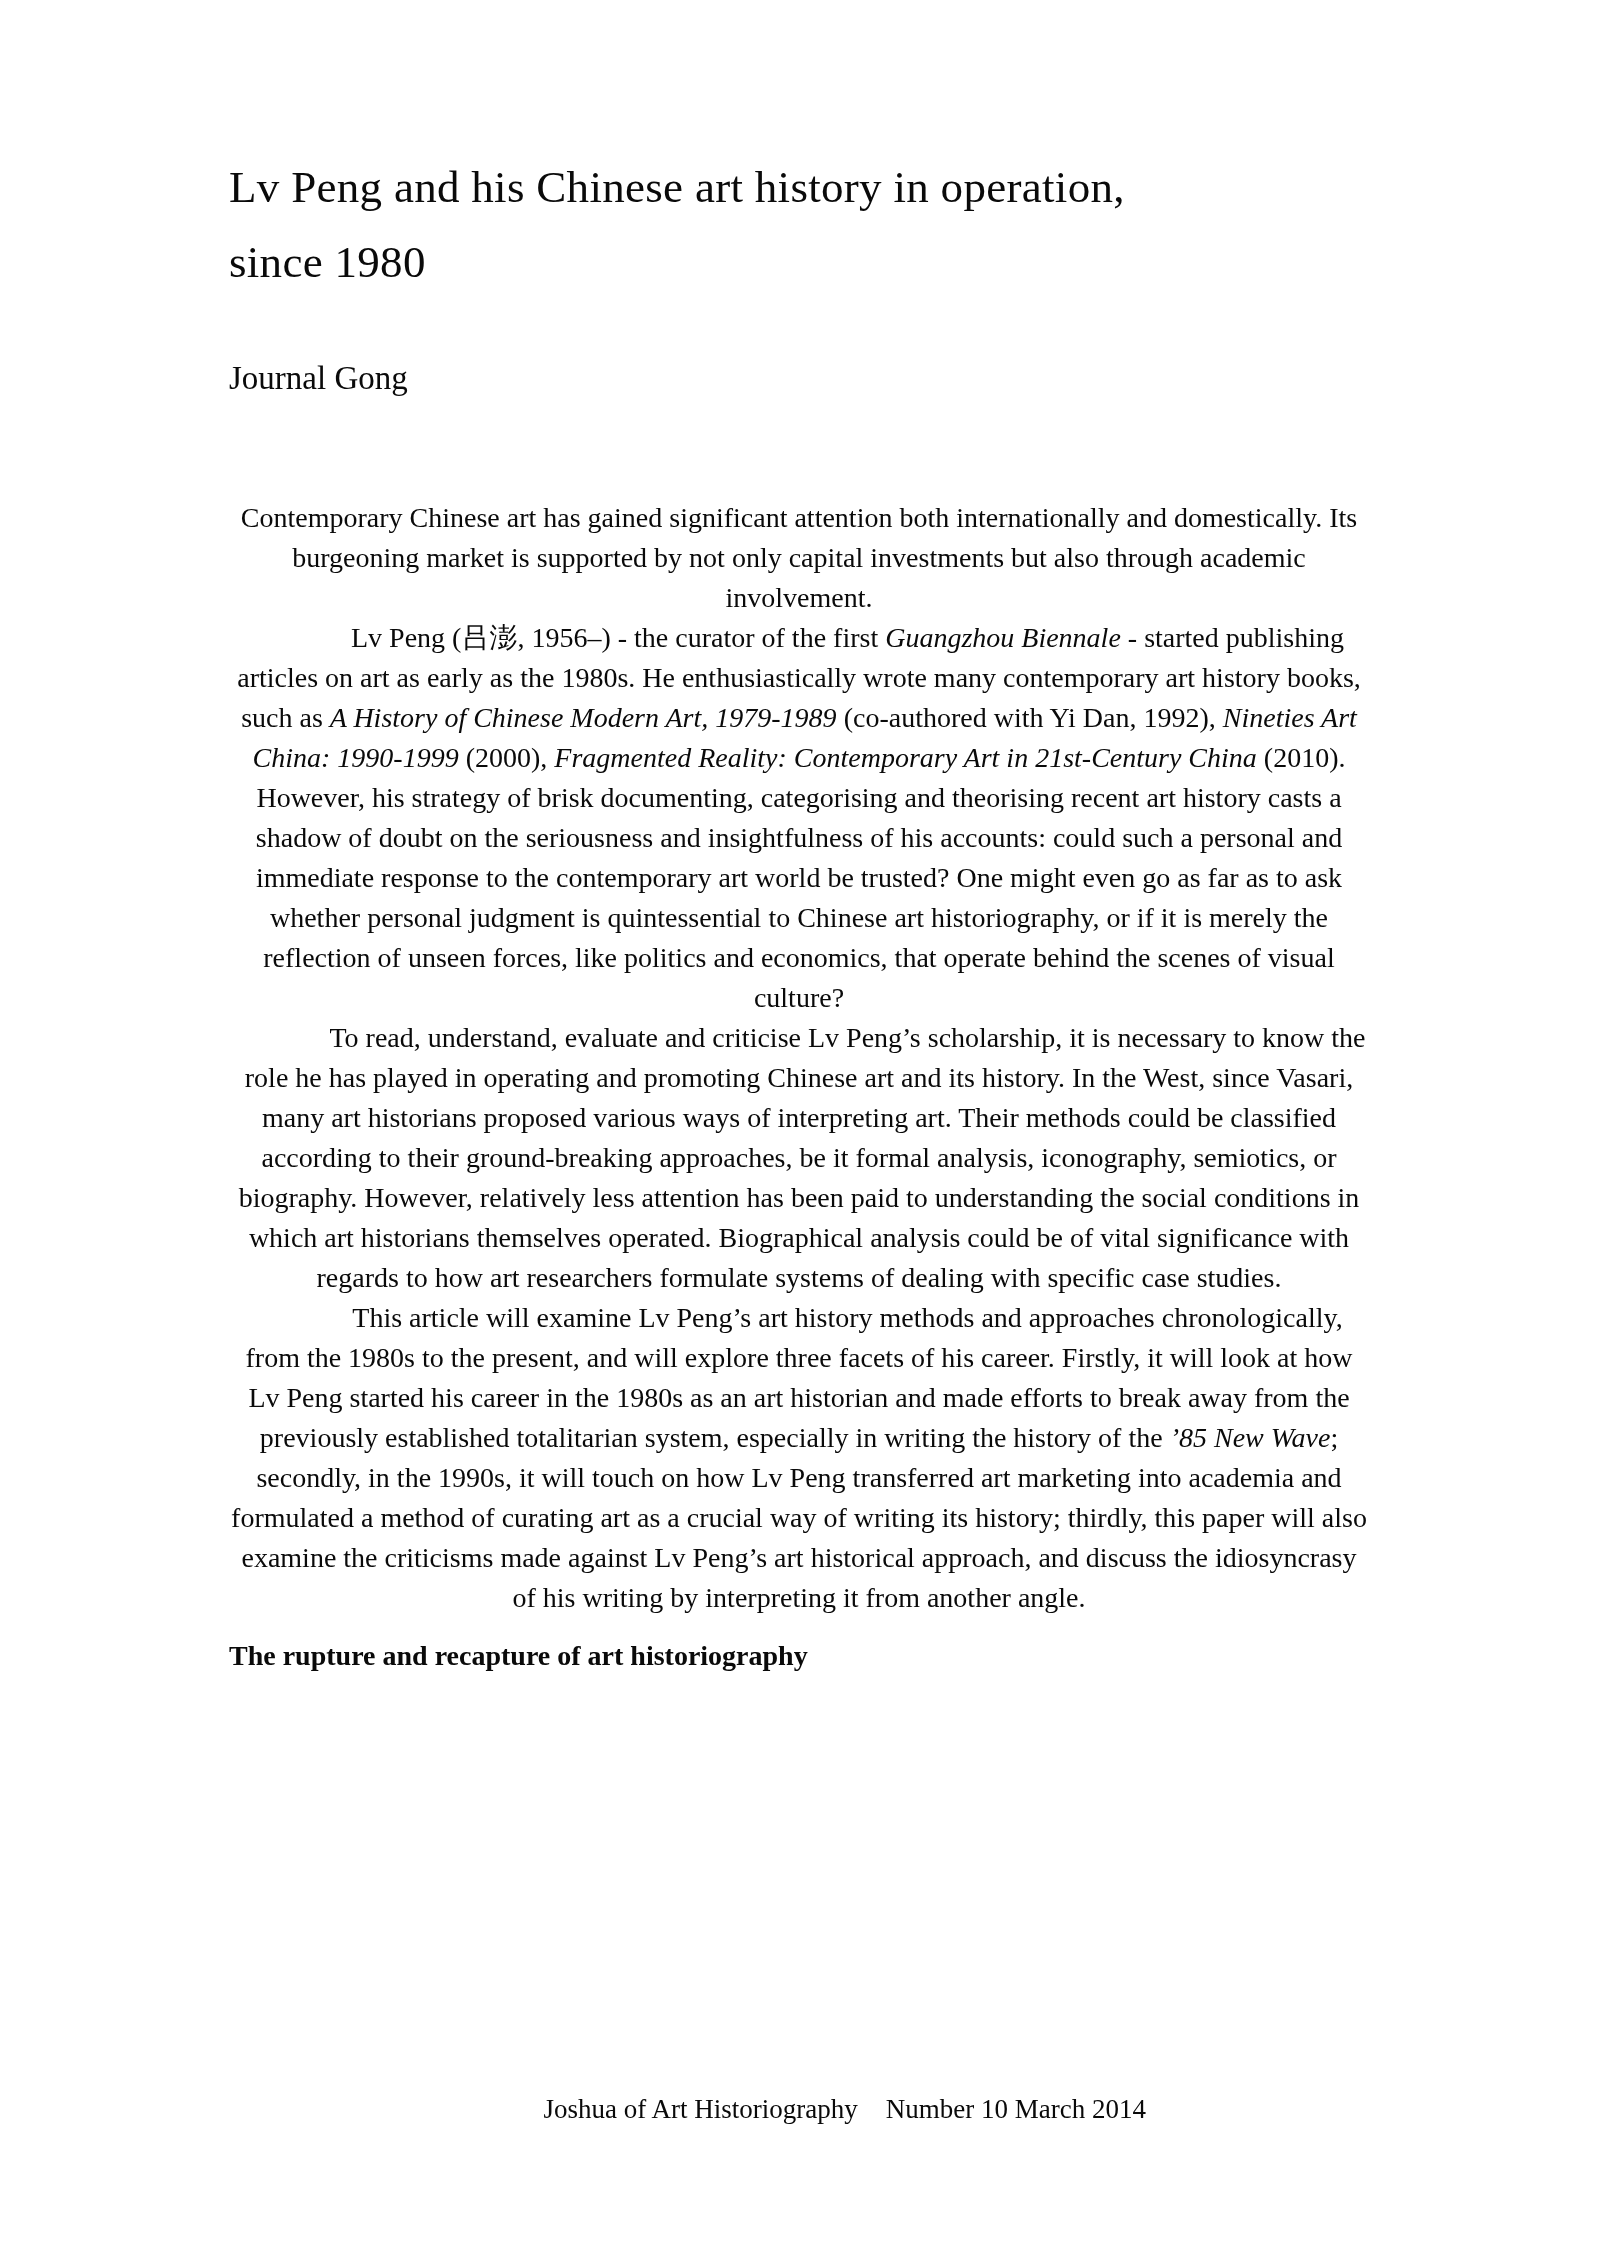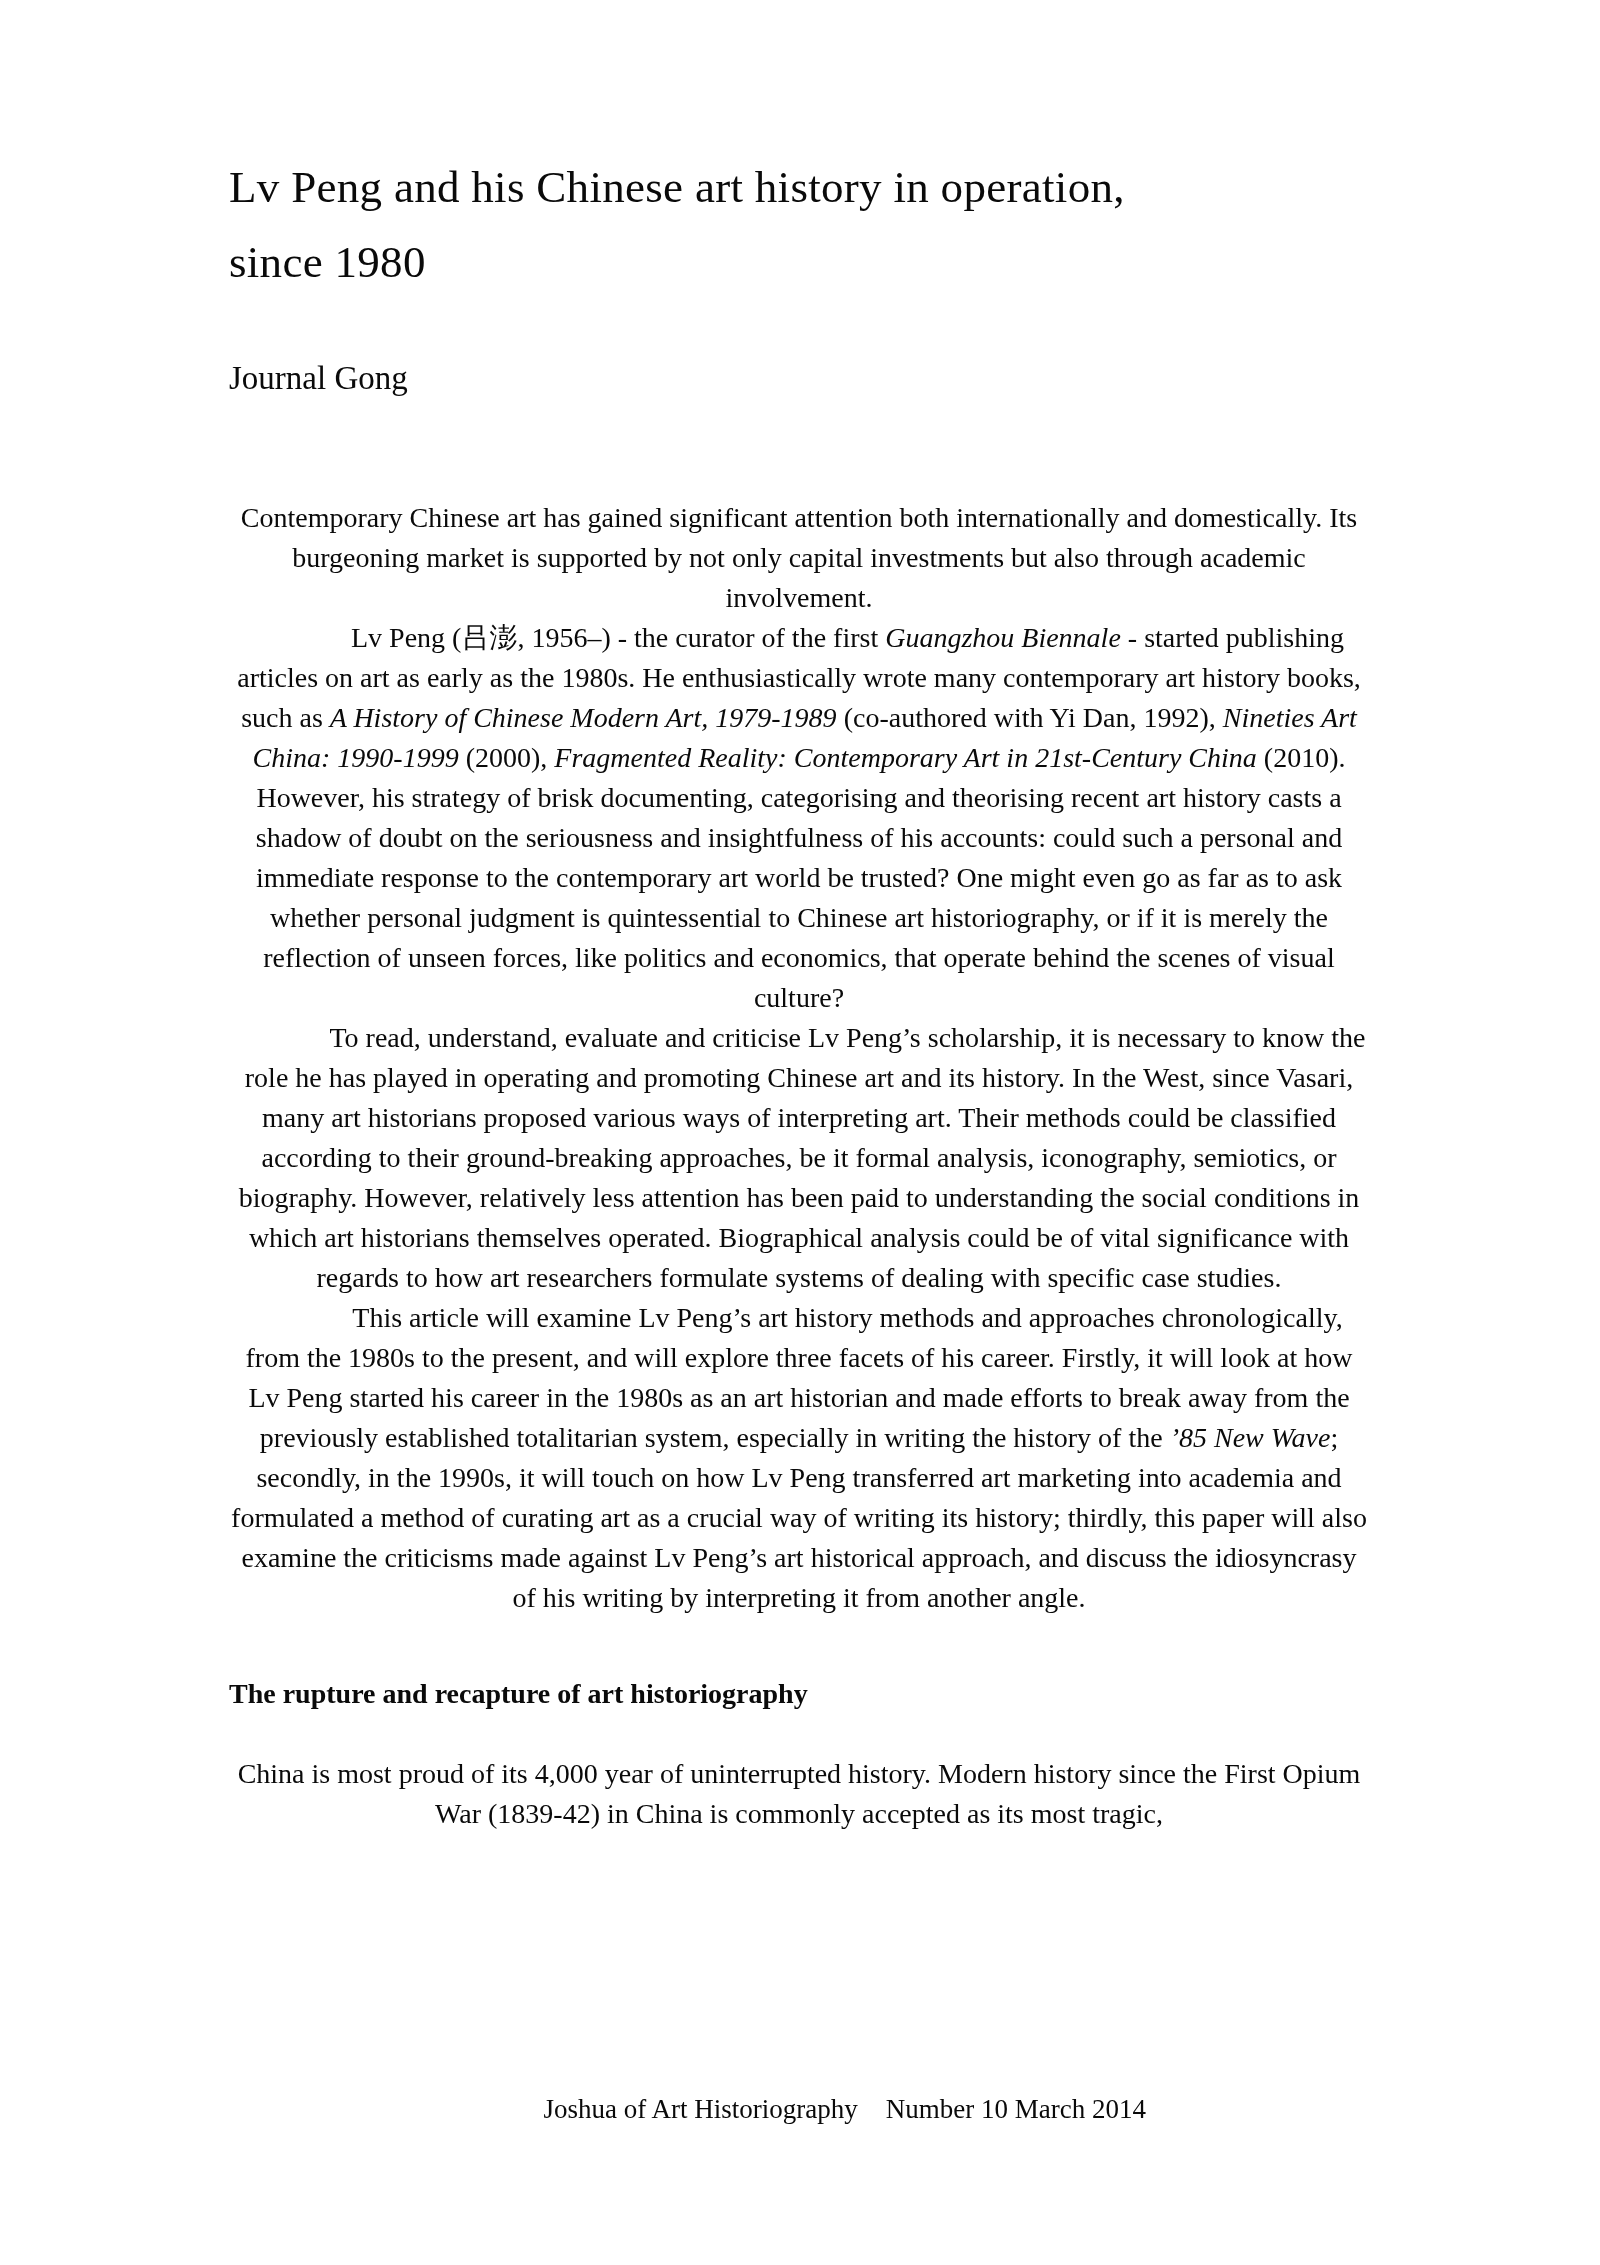--- a/index.html
+++ b/index.html
@@ -41,21 +41,21 @@
     line-height: 40px;
   }
   .article-body p.para {
     margin: 0;
     text-align: center;
   }
   .article-body p.para.indent {
     text-indent: 97px;
   }
   .article-body p.heading {
-    margin: 56px 0 40px 0;
+    margin: 18px 0 40px 0;
     font-weight: 700;
     font-size: 28px;
   }
   .article-body em { font-style: italic; }
   .footer {
     position: absolute;
     top: 2093px;
     right: 232px;
     font-size: 27px;
     line-height: 32px;
@@ -73,20 +73,19 @@
       <span class="title-line">Lv Peng and his Chinese art history in operation,</span>
       <span class="title-line">since 1980</span>
     </h1>
     <div class="author">Journal Gong</div>
     <div class="article-body" id="article-body">
         <p class="para"><span>Contemporary Chinese art has gained significant attention both internationally and domestically. Its burgeoning market is supported by not only capital investments but also through academic involvement.</span></p>
         <p class="para indent"><span>Lv Peng (吕澎, 1956–) - the curator of the first </span><em>Guangzhou Biennale</em><span> - started publishing articles on art as early as the 1980s. He enthusiastically wrote many contemporary art history books, such as </span><em>A History of Chinese Modern Art, 1979-1989</em><span> (co-authored with Yi Dan, 1992), </span><em>Nineties Art China: 1990-1999</em><span> (2000), </span><em>Fragmented Reality: Contemporary Art in 21st-Century China</em><span> (2010). However, his strategy of brisk documenting, categorising and theorising recent art history casts a shadow of doubt on the seriousness and insightfulness of his accounts: could such a personal and immediate response to the contemporary art world be trusted? One might even go as far as to ask whether personal judgment is quintessential to Chinese art historiography, or if it is merely the reflection of unseen forces, like politics and economics, that operate behind the scenes of visual culture?</span></p>
         <p class="para indent"><span>To read, understand, evaluate and criticise Lv Peng’s scholarship, it is necessary to know the role he has played in operating and promoting Chinese art and its history. In the West, since Vasari, many art historians proposed various ways of interpreting art. Their methods could be classified according to their ground-breaking approaches, be it formal analysis, iconography, semiotics, or biography. However, relatively less attention has been paid to understanding the social conditions in which art historians themselves operated. Biographical analysis could be of vital significance with regards to how art researchers formulate systems of dealing with specific case studies.</span></p>
         <p class="para indent"><span>This article will examine Lv Peng’s art history methods and approaches chronologically, from the 1980s to the present, and will explore three facets of his career. Firstly, it will look at how Lv Peng started his career in the 1980s as an art historian and made efforts to break away from the previously established totalitarian system, especially in writing the history of the </span><em>’85 New Wave</em><span>; secondly, in the 1990s, it will touch on how Lv Peng transferred art marketing into academia and formulated a method of curating art as a crucial way of writing its history; thirdly, this paper will also examine the criticisms made against Lv Peng’s art historical approach, and discuss the idiosyncrasy of his writing by interpreting it from another angle.</span></p>
         <p class="heading"><span>The rupture and recapture of art historiography</span></p>
-        <p class="para"><span>China is most proud of its 4,000 year of uninterrupted history. Modern history since the First Opium War (1839-42) in China is commonly accepted as its most tragic,</span></p>
       </div>
   </div>
   <div class="footer">
     <span>Joshua of Art Historiography</span>
     <span>Number 10 March 2014</span>
   </div>
 </div>
 
 </body></html>

